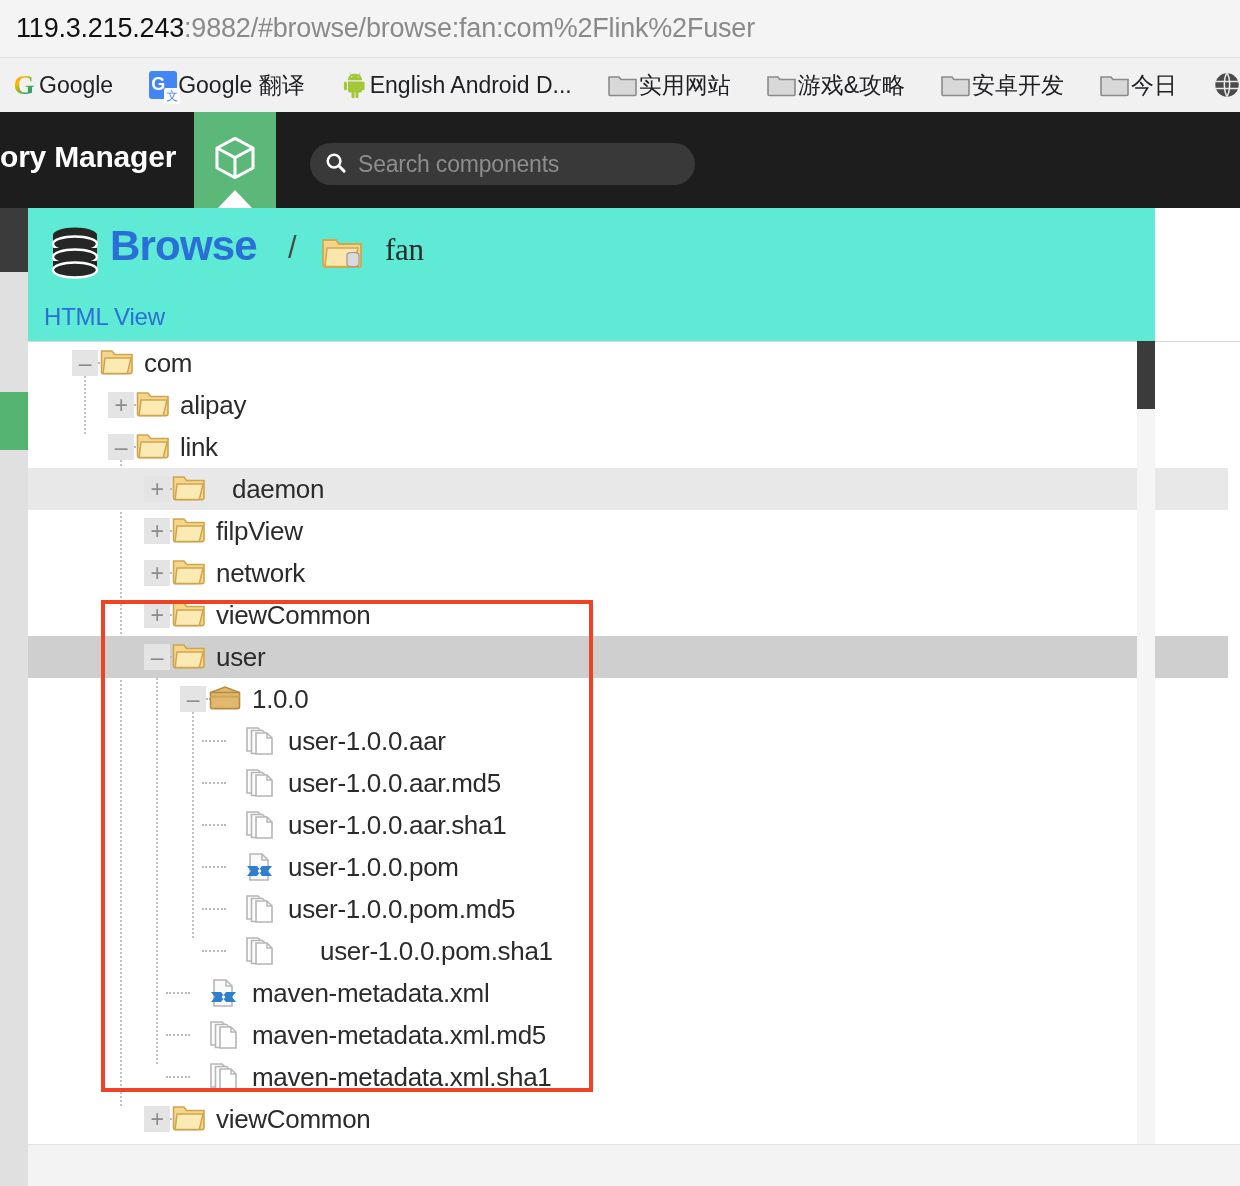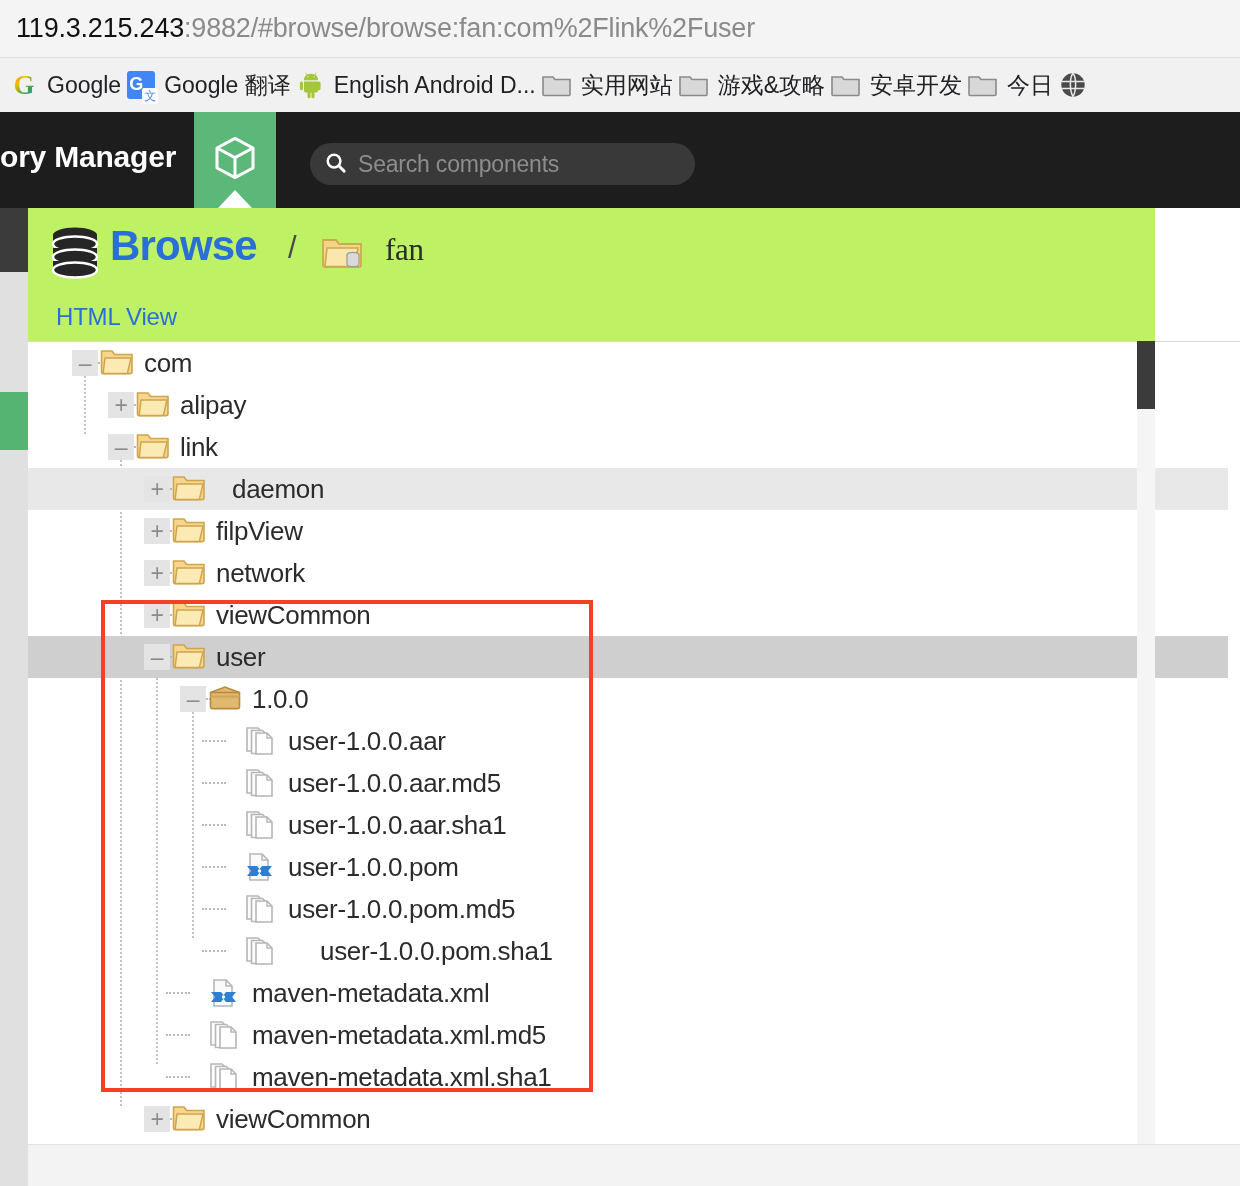--- a/index.html
+++ b/index.html
@@ -30,22 +30,22 @@
   #url-text .rest { color: #8a8a8a; }
 
   #bookmarks-bar {
     position: absolute; left: 0; top: 57px; width: 1240px; height: 55px;
     background: #f1f1f1;
     border-top: 1px solid #e0e0e0;
     display: flex; align-items: center;
     overflow: hidden;
   }
   .bm {
-    display: flex; align-items: center; gap: 9px;
-    padding: 0 3px; height: 44px; white-space: nowrap;
+    display: flex; align-items: center; gap: 1px;
+    padding: 0 18px; height: 44px; white-space: nowrap;
     font-size: 23px; color: #202124;
   }
   .bm:first-child { padding-left: 10px; }
   .bm-label { font-size: 23px; }
 
   
   .ico { width: 28px; height: 28px; position: relative; flex: 0 0 auto; }
   .ico-google::before {
     content: "G";
     position: absolute; inset: 0;
@@ -119,21 +119,21 @@
     background: #56b472;
   }
   #rail-gray2 {
     position: absolute; left: 0; top: 450px; width: 28px; height: 736px;
     background: #e0e0e0;
   }
 
   
   #content {
     position: absolute; left: 28px; top: 208px;
-    width: 1127px; height: 978px; background: #bef264;
+    width: 1127px; height: 978px; background: #5eead4;
   }
 
   #page-head {
     position: absolute; left: 0; top: 0; width: 1212px; height: 131px;
   }
   #db-icon {
     position: absolute; left: 22px; top: 18px;
   }
   #page-title {
     position: absolute; left: 82px; top: 14px;
@@ -142,21 +142,21 @@
   #crumb-sep {
     position: absolute; left: 260px; top: 22px;
     color: #4a4a4a; font-size: 31px;
   }
   #crumb-repo-icon { position: absolute; left: 293px; top: 28px; }
   #crumb-repo-label {
     position: absolute; left: 357px; top: 24px;
     color: #2b2b2b; font-size: 31px; letter-spacing: -0.3px; font-family: Liberation Serif, serif;
   }
   #html-view-link {
-    position: absolute; left: 28px; top: 95px;
+    position: absolute; left: 16px; top: 95px;
     color: #2a6fd6; font-size: 24px; letter-spacing: -0.2px; cursor: pointer;
   }
 
   
   #tree-panel {
     position: absolute; left: 0; top: 133px; width: 1212px; height: 803px;
     background: #ffffff;
     border-top: 1px solid #d8d8d8;
     overflow: hidden;
   }

